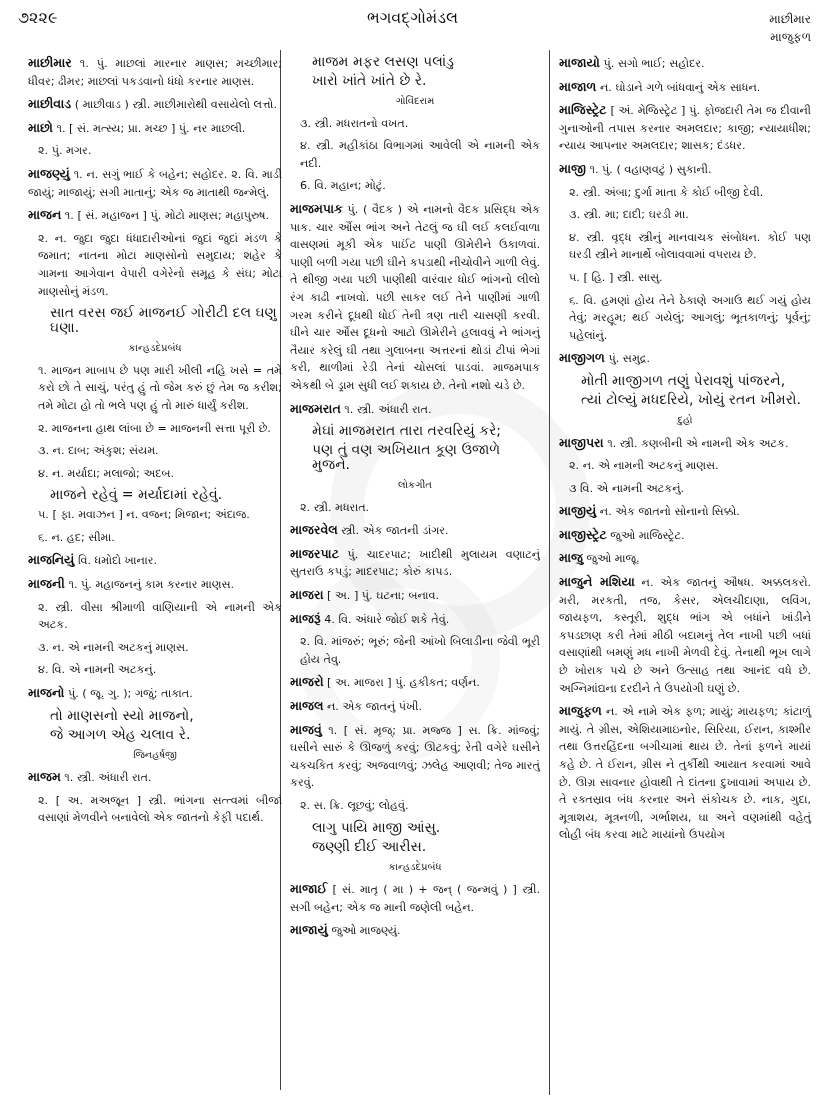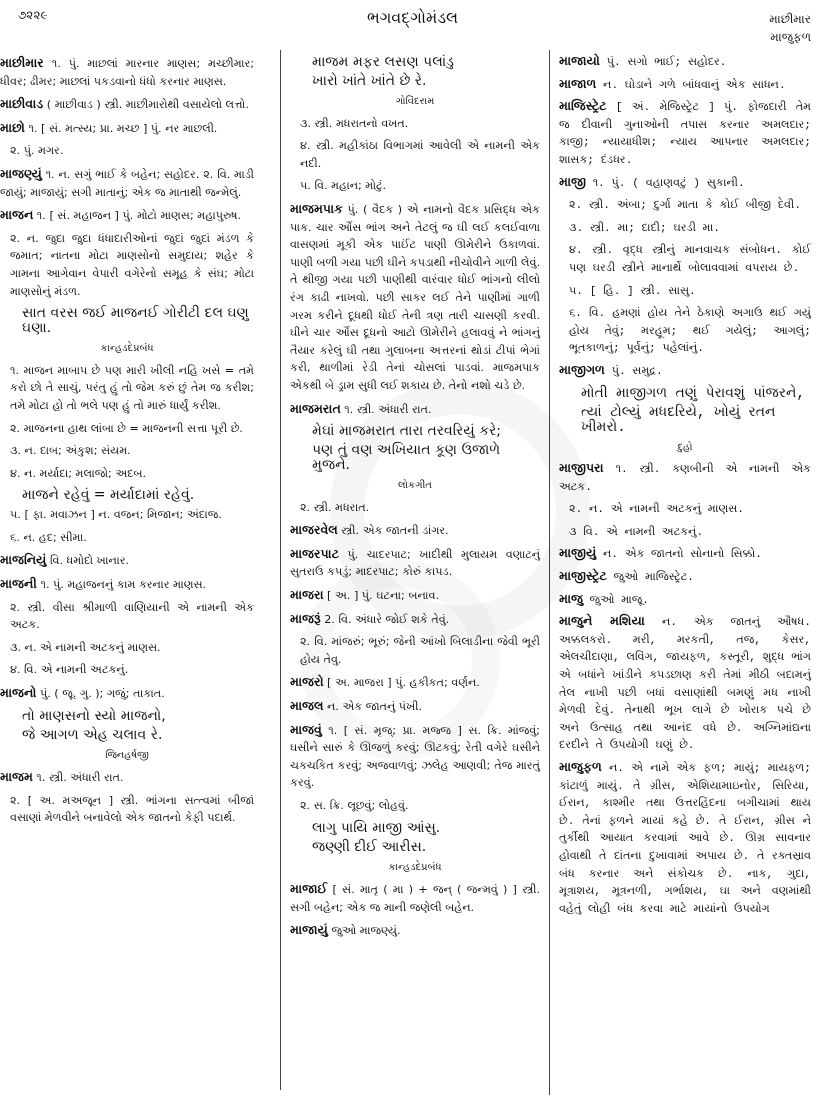--- a/index.html
+++ b/index.html
@@ -3,28 +3,28 @@
 <meta charset="utf-8">
 <style>
   html, body { margin:0; padding:0; background:#ffffff; }
   body { width:825px; height:1109px; position:relative; overflow:hidden;
          font-family:"DejaVu Sans", sans-serif; color:#111; }
   .watermark { position:absolute; left:330px; top:380px; width:260px; height:260px;
                border-radius:50%; border:34px solid rgba(200,200,200,0.18); box-sizing:border-box; }
   .watermark2 { position:absolute; left:300px; top:560px; width:200px; height:200px;
                border-radius:50%; border:28px solid rgba(200,200,200,0.14); box-sizing:border-box; }
   .header { position:absolute; top:0; left:0; width:825px; height:52px; }
-  .page-num { position:absolute; left:18px; top:8px; font-size:12px; }
+  .page-num { position:absolute; left:18px; top:8px; font-size:16px; }
   .run-title { position:absolute; left:0; width:825px; text-align:center; top:8px; font-size:16px; }
   .guide1 { position:absolute; right:14px; top:12px; font-size:12px; }
   .guide2 { position:absolute; right:14px; top:30px; font-size:12px; }
   .col { position:absolute; top:54px; font-size:11.2px; line-height:17.6px; }
-  .c1 { left:0; width:254px; }
+  .c1 { left:28px; width:254px; }
   .c2 { left:290px; width:250px; }
-  .c3 { left:559px; width:252px;font-family:Liberation Mono, monospace; }
+  .c3 { left:559px; width:252px; }
   .divider { position:absolute; top:50px; width:1px; background:#444; }
   .d1 { left:280px; height:1040px; }
   .d2 { left:549px; height:1045px; }
   .entry { margin:0 0 5px 0; text-align:justify; }
   .entry .hw { font-weight:bold; font-size:12.6px; }
   .sense { margin:0 0 5px 10px; text-align:justify; }
   .quote { margin:0 0 4px 22px; font-size:14px; line-height:15px; }
   .src { text-align:center; font-size:10px; margin:0 0 5px 0; }
 </style>
 </head>
@@ -71,31 +71,31 @@
     <div class="src">જિનહર્ષજી</div>
     <div class="entry"><span class="hw">માજમ</span><span> ૧. સ્ત્રી. અંધારી રાત.</span></div>
     <div class="sense">૨. [ અ. મઅજૂન ] સ્ત્રી. ભાંગના સત્ત્વમાં બીજાં વસાણાં મેળવીને બનાવેલો એક જાતનો કેફી પદાર્થ.</div>
   </div>
 <div class="col c2">
     <div class="quote">માજમ મફર લસણ પલાંડુ</div>
     <div class="quote">ખારો ખાંતે ખાંતે છે રે.</div>
     <div class="src">ગોવિંદરામ</div>
     <div class="sense">૩. સ્ત્રી. મધરાતનો વખત.</div>
     <div class="sense">૪. સ્ત્રી. મહીકાંઠા વિભાગમાં આવેલી એ નામની એક નદી.</div>
-    <div class="sense">૫. વિ. મહાન; મોટું.</div>
+    <div class="sense">6. વિ. મહાન; મોટું.</div>
     <div class="entry"><span class="hw">માજમપાક</span><span> પું. ( વૈદક ) એ નામનો વૈદક પ્રસિદ્ધ એક પાક. ચાર ઔંસ ભાંગ અને તેટલું જ ઘી લઈ કલઈવાળા વાસણમાં મૂકી એક પાઈંટ પાણી ઊમેરીને ઉકાળવાં. પાણી બળી ગયા પછી ઘીને કપડાથી નીચોવીને ગાળી લેવું. તે થીજી ગયા પછી પાણીથી વારંવાર ધોઈ ભાંગનો લીલો રંગ કાઢી નાખવો. પછી સાકર લઈ તેને પાણીમાં ગાળી ગરમ કરીને દૂધથી ધોઈ તેની ત્રણ તારી ચાસણી કરવી. ઘીને ચાર ઔંસ દૂધનો આટો ઊમેરીને હલાવવું ને ભાંગનું તૈયાર કરેલું ઘી તથા ગુલાબના અત્તરનાં થોડાં ટીપાં ભેગાં કરી, થાળીમાં રેડી તેનાં ચોસલાં પાડવાં. માજમપાક એકથી બે ડ્રામ સુધી લઈ શકાય છે. તેનો નશો ચડે છે.</span></div>
     <div class="entry"><span class="hw">માજમરાત</span><span> ૧. સ્ત્રી. અંધારી રાત.</span></div>
     <div class="quote">મેઘાં માજમરાત તારા તરવરિયું કરે;</div>
     <div class="quote">પણ તું વણ અખિયાત કૂણ ઉજાળે મુજને.</div>
     <div class="src">લોકગીત</div>
     <div class="sense">૨. સ્ત્રી. મધરાત.</div>
     <div class="entry"><span class="hw">માજરવેલ</span><span> સ્ત્રી. એક જાતની ડાંગર.</span></div>
     <div class="entry"><span class="hw">માજરપાટ</span><span> પું. ચાદરપાટ; ખાદીથી મુલાયમ વણાટનું સુતરાઉ કપડું; માદરપાટ; કોરું કાપડ.</span></div>
     <div class="entry"><span class="hw">માજરા</span><span> [ અ. ] પું. ઘટના; બનાવ.</span></div>
-    <div class="entry"><span class="hw">માજરૂં</span><span> 2. વિ. અંધારે જોઈ શકે તેવું.</span></div>
+    <div class="entry"><span class="hw">માજરૂં</span><span> 4. વિ. અંધારે જોઈ શકે તેવું.</span></div>
     <div class="sense">૨. વિ. માંજરું; ભૂરું; જેની આંખો બિલાડીના જેવી ભૂરી હોય તેવુ.</div>
     <div class="entry"><span class="hw">માજરો</span><span> [ અ. માજરા ] પું. હકીકત; વર્ણન.</span></div>
     <div class="entry"><span class="hw">માજલ</span><span> ન. એક જાતનું પંખી.</span></div>
     <div class="entry"><span class="hw">માજવું</span><span> ૧. [ સં. મૃજ્; પ્રા. મજ્જ ] સ. ક્રિ. માંજવું; ઘસીને સારું કે ઊજળું કરવું; ઊટકવું; રેતી વગેરે ઘસીને ચકચકિત કરવું; અજવાળવું; ઝલેહ આણવી; તેજ મારતું કરવું.</span></div>
     <div class="sense">૨. સ. ક્રિ. લૂછવું; લોહવું.</div>
     <div class="quote">લાગુ પાયિ માજી આંસુ.</div>
     <div class="quote">જણ્ણી દીઈ આરીસ.</div>
     <div class="src">કાન્હડદેપ્રબંધ</div>
     <div class="entry"><span class="hw">માજાઈ</span><span> [ સં. માતૃ ( મા ) + જન્ ( જન્મવું ) ] સ્ત્રી. સગી બહેન; એક જ માની જણેલી બહેન.</span></div>
     <div class="entry"><span class="hw">માજાયું</span><span> જુઓ માજણ્યું.</span></div>

